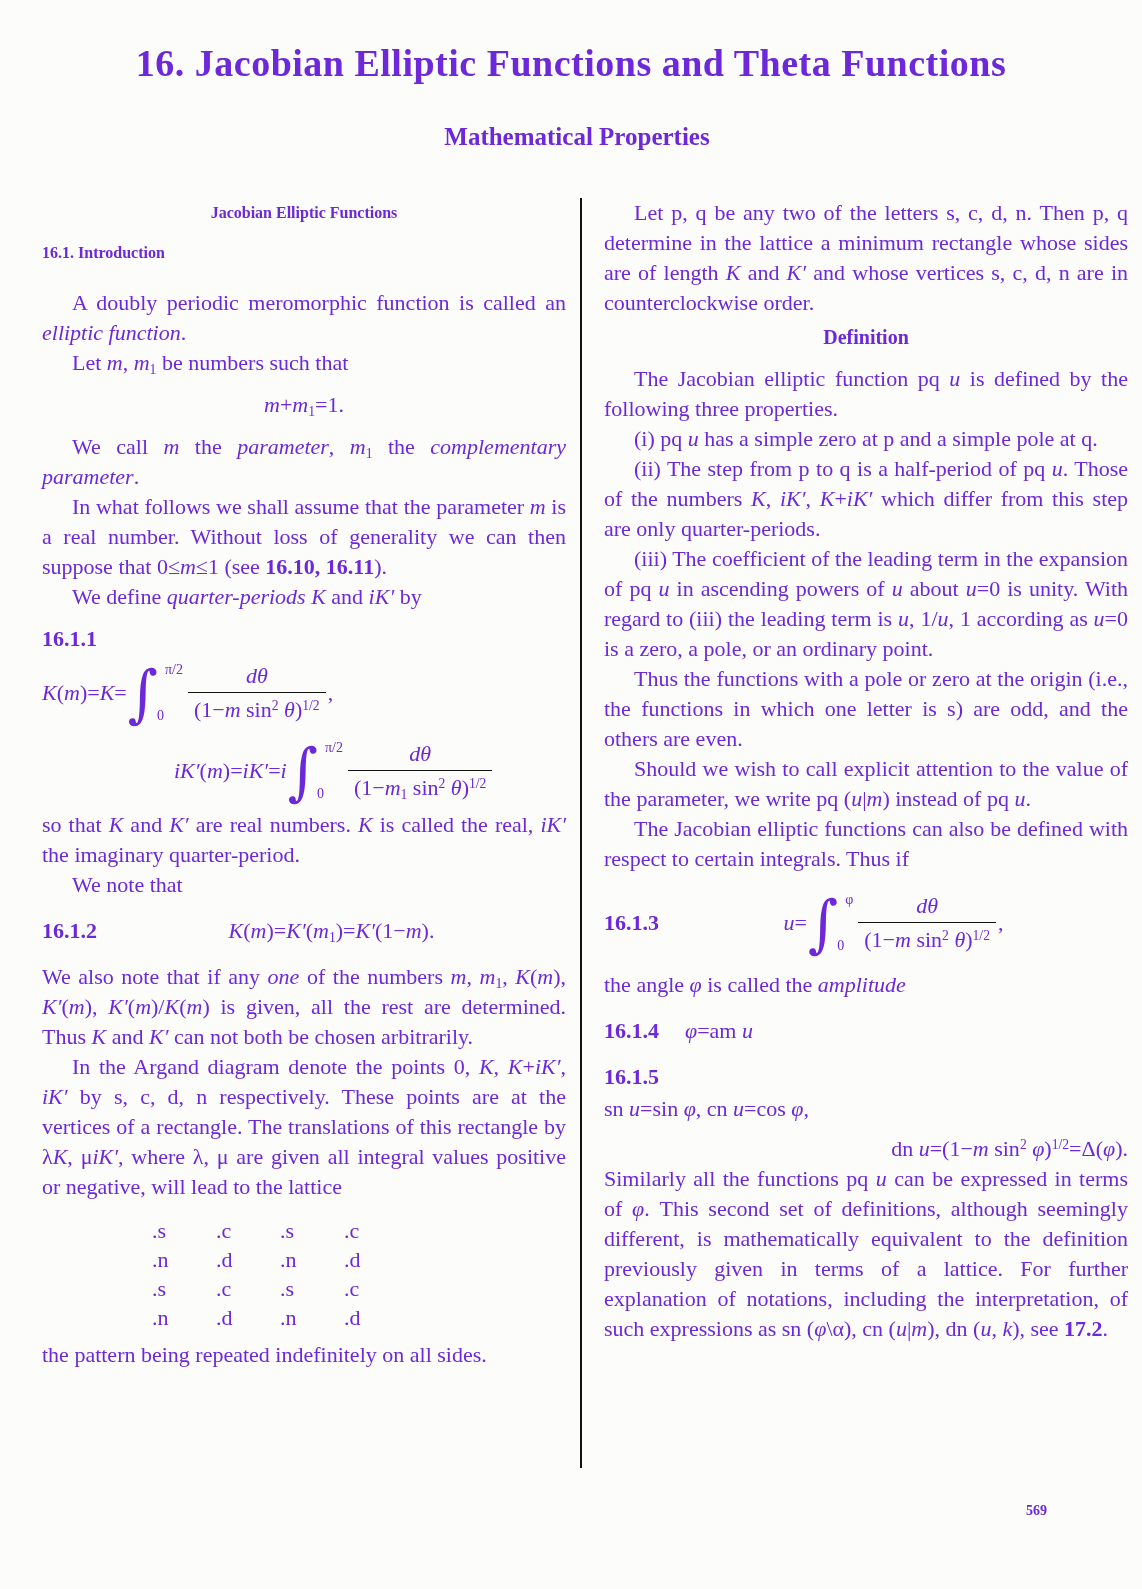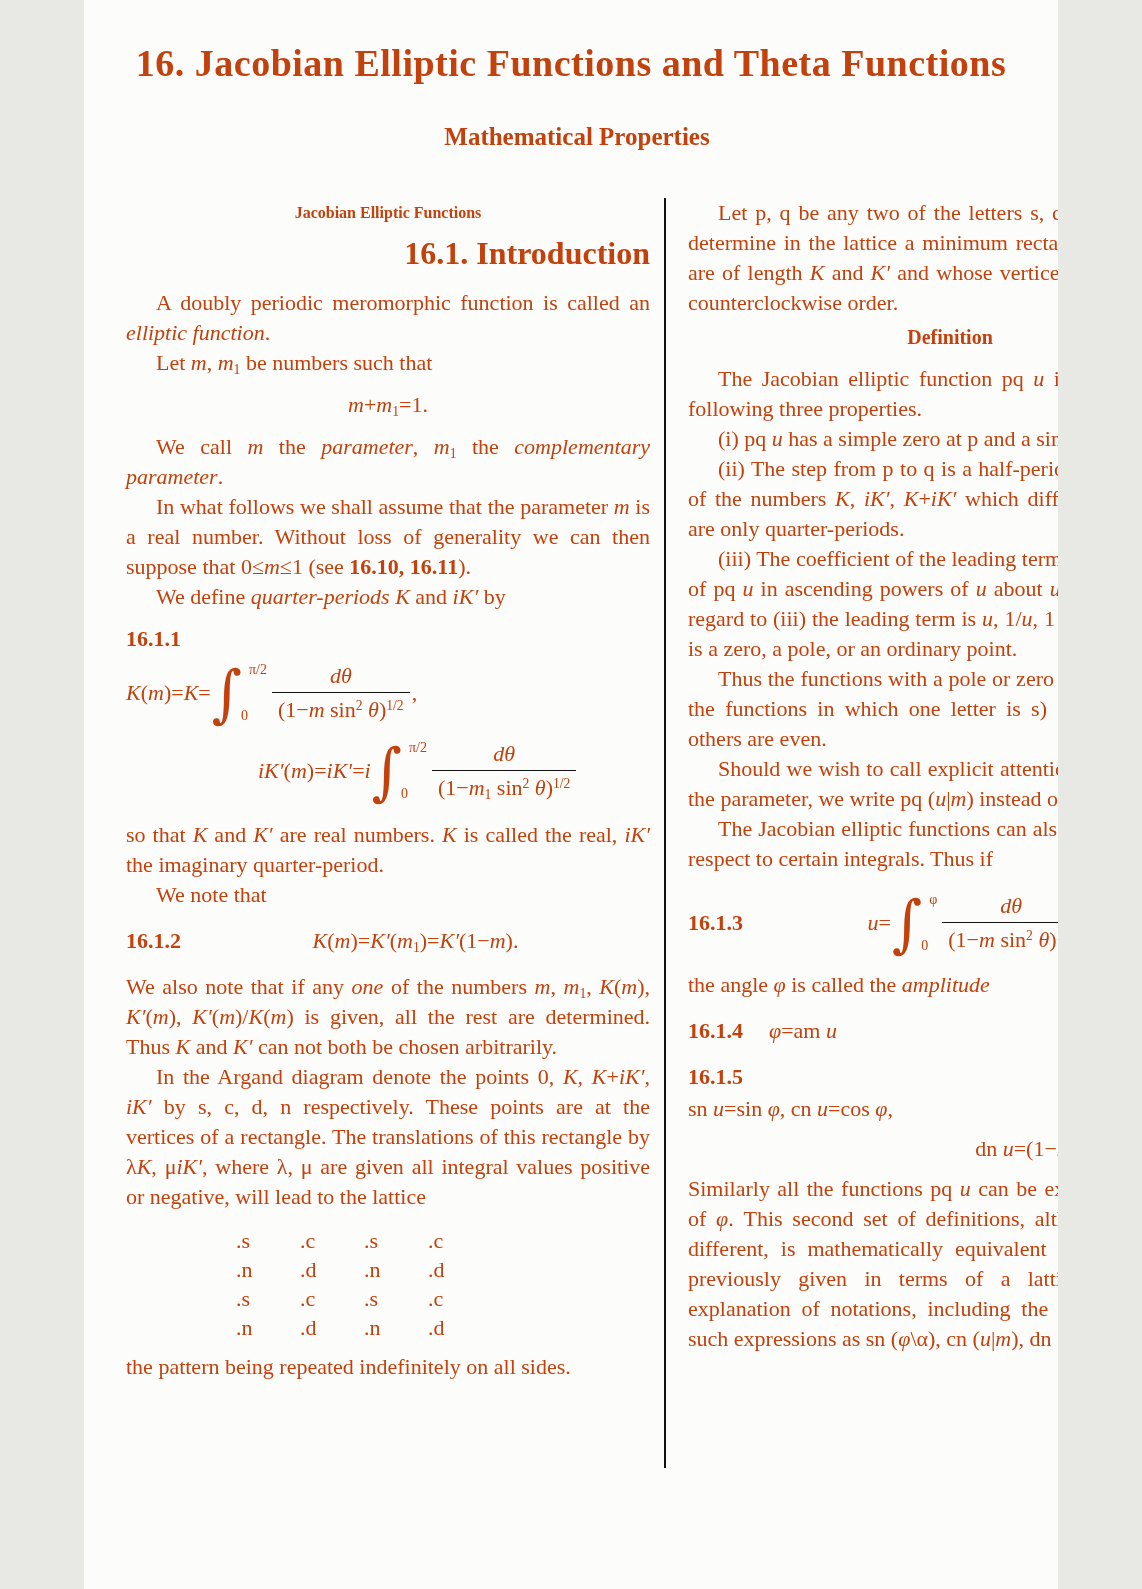--- a/index.html
+++ b/index.html
@@ -1,44 +1,44 @@
 <!DOCTYPE html>
 <html><head>
 <meta charset="utf-8">
 <title>Handbook Page 569</title>
 <style>
   html,body { margin:0; padding:0; background:#e8e8e4; }
   .page {
-    position:relative; width:974px; height:1589px; margin:0 auto;
-    background:#fcfcfa; color:#c2410c; overflow:hidden;
+    position:relative; width:1142px; height:1589px; margin:0 auto;
+    background:#fcfcfa; color:#6d28d9; overflow:hidden;
     font-family:"Liberation Serif","DejaVu Serif",serif;
     font-size:22px; line-height:30px;
   }
   .page-title {
     position:absolute; top:42px; left:0; width:100%;
     text-align:center; font-weight:bold; font-size:38px; line-height:42px;
     letter-spacing:.5px;
   }
   .page-subtitle {
     position:absolute; top:122px; left:0; width:100%;
     text-align:center; font-weight:bold; font-size:25px;padding-left:6px;
   }
   .col { position:absolute; top:198px; width:524px; text-align:justify; }
   .col-left  { left:42px; }
   .col-right { left:604px; }
   .divider { position:absolute; left:580px; top:198px; width:2px; height:1270px; background:#111; }
 
   .col-head { text-align:center; font-weight:bold; font-size:16px; margin:0 0 6px 0; }
-  .sec-head { text-align:right; font-weight:bold; font-size:32px; margin:10px 0 0 0; }
+  .sec-head { text-align:left; font-weight:bold; font-size:16px; margin:10px 0 0 0; }
   .def-head { text-align:center; font-weight:bold; font-size:20px; margin:4px 0 12px 0; }
 
   p { margin:0; }
   p.ind { text-indent:30px; }
   .mt  { margin-top:20px; }
-  .mts { margin-top:10px; }
+  .mts { }
 
   .eq-center { text-align:center; margin:12px 0; text-indent:0; }
   .eq-num-label { font-weight:bold; text-align:left; text-indent:0; }
 
   .eq-int-line { display:flex; align-items:center; min-height:78px; text-indent:0; text-align:left; }
   .eq-int-line.shift { margin-left:132px; }
 
   .eq-row { display:flex; align-items:center; text-indent:0; }
   .eq-row .eq-num-label { flex:0 0 auto; }
   .eq-row .eq-body { flex:1 1 auto; text-align:center; }

